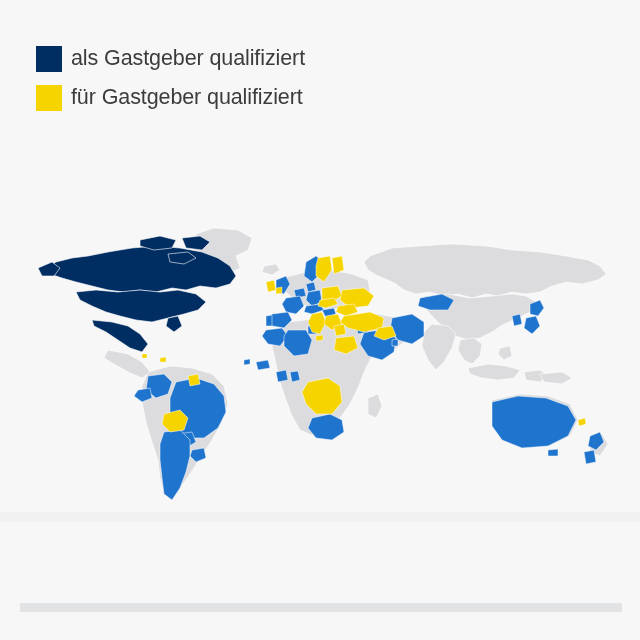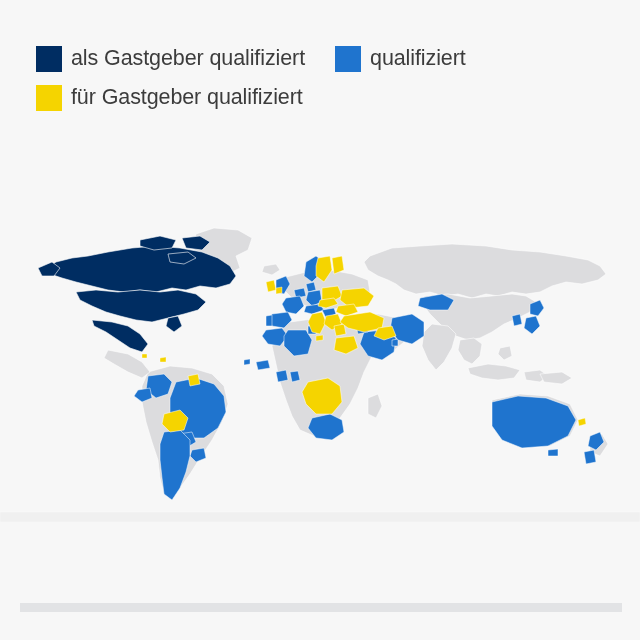--- a/index.html
+++ b/index.html
@@ -67,24 +67,20 @@
 <body style="background: rgb(247, 247, 247);">
 
 <div id="root">
 
   <div class="legend">
     <div class="legend-row">
       <div class="legend-item">
         <span class="swatch" style="background: rgb(0, 45, 98);"></span>
         <span class="legend-label">als Gastgeber qualifiziert</span>
       </div>
-      <div class="legend-item">
-        <span class="swatch" style="background: rgb(31, 116, 206);"></span>
-        <span class="legend-label">qualifiziert</span>
-      </div>
     </div>
     <div class="legend-row">
       <div class="legend-item">
         <span class="swatch" style="background: rgb(245, 212, 0);"></span>
         <span class="legend-label">für Gastgeber qualifiziert</span>
       </div>
     </div>
   </div>
 
   <div class="map-wrap">

